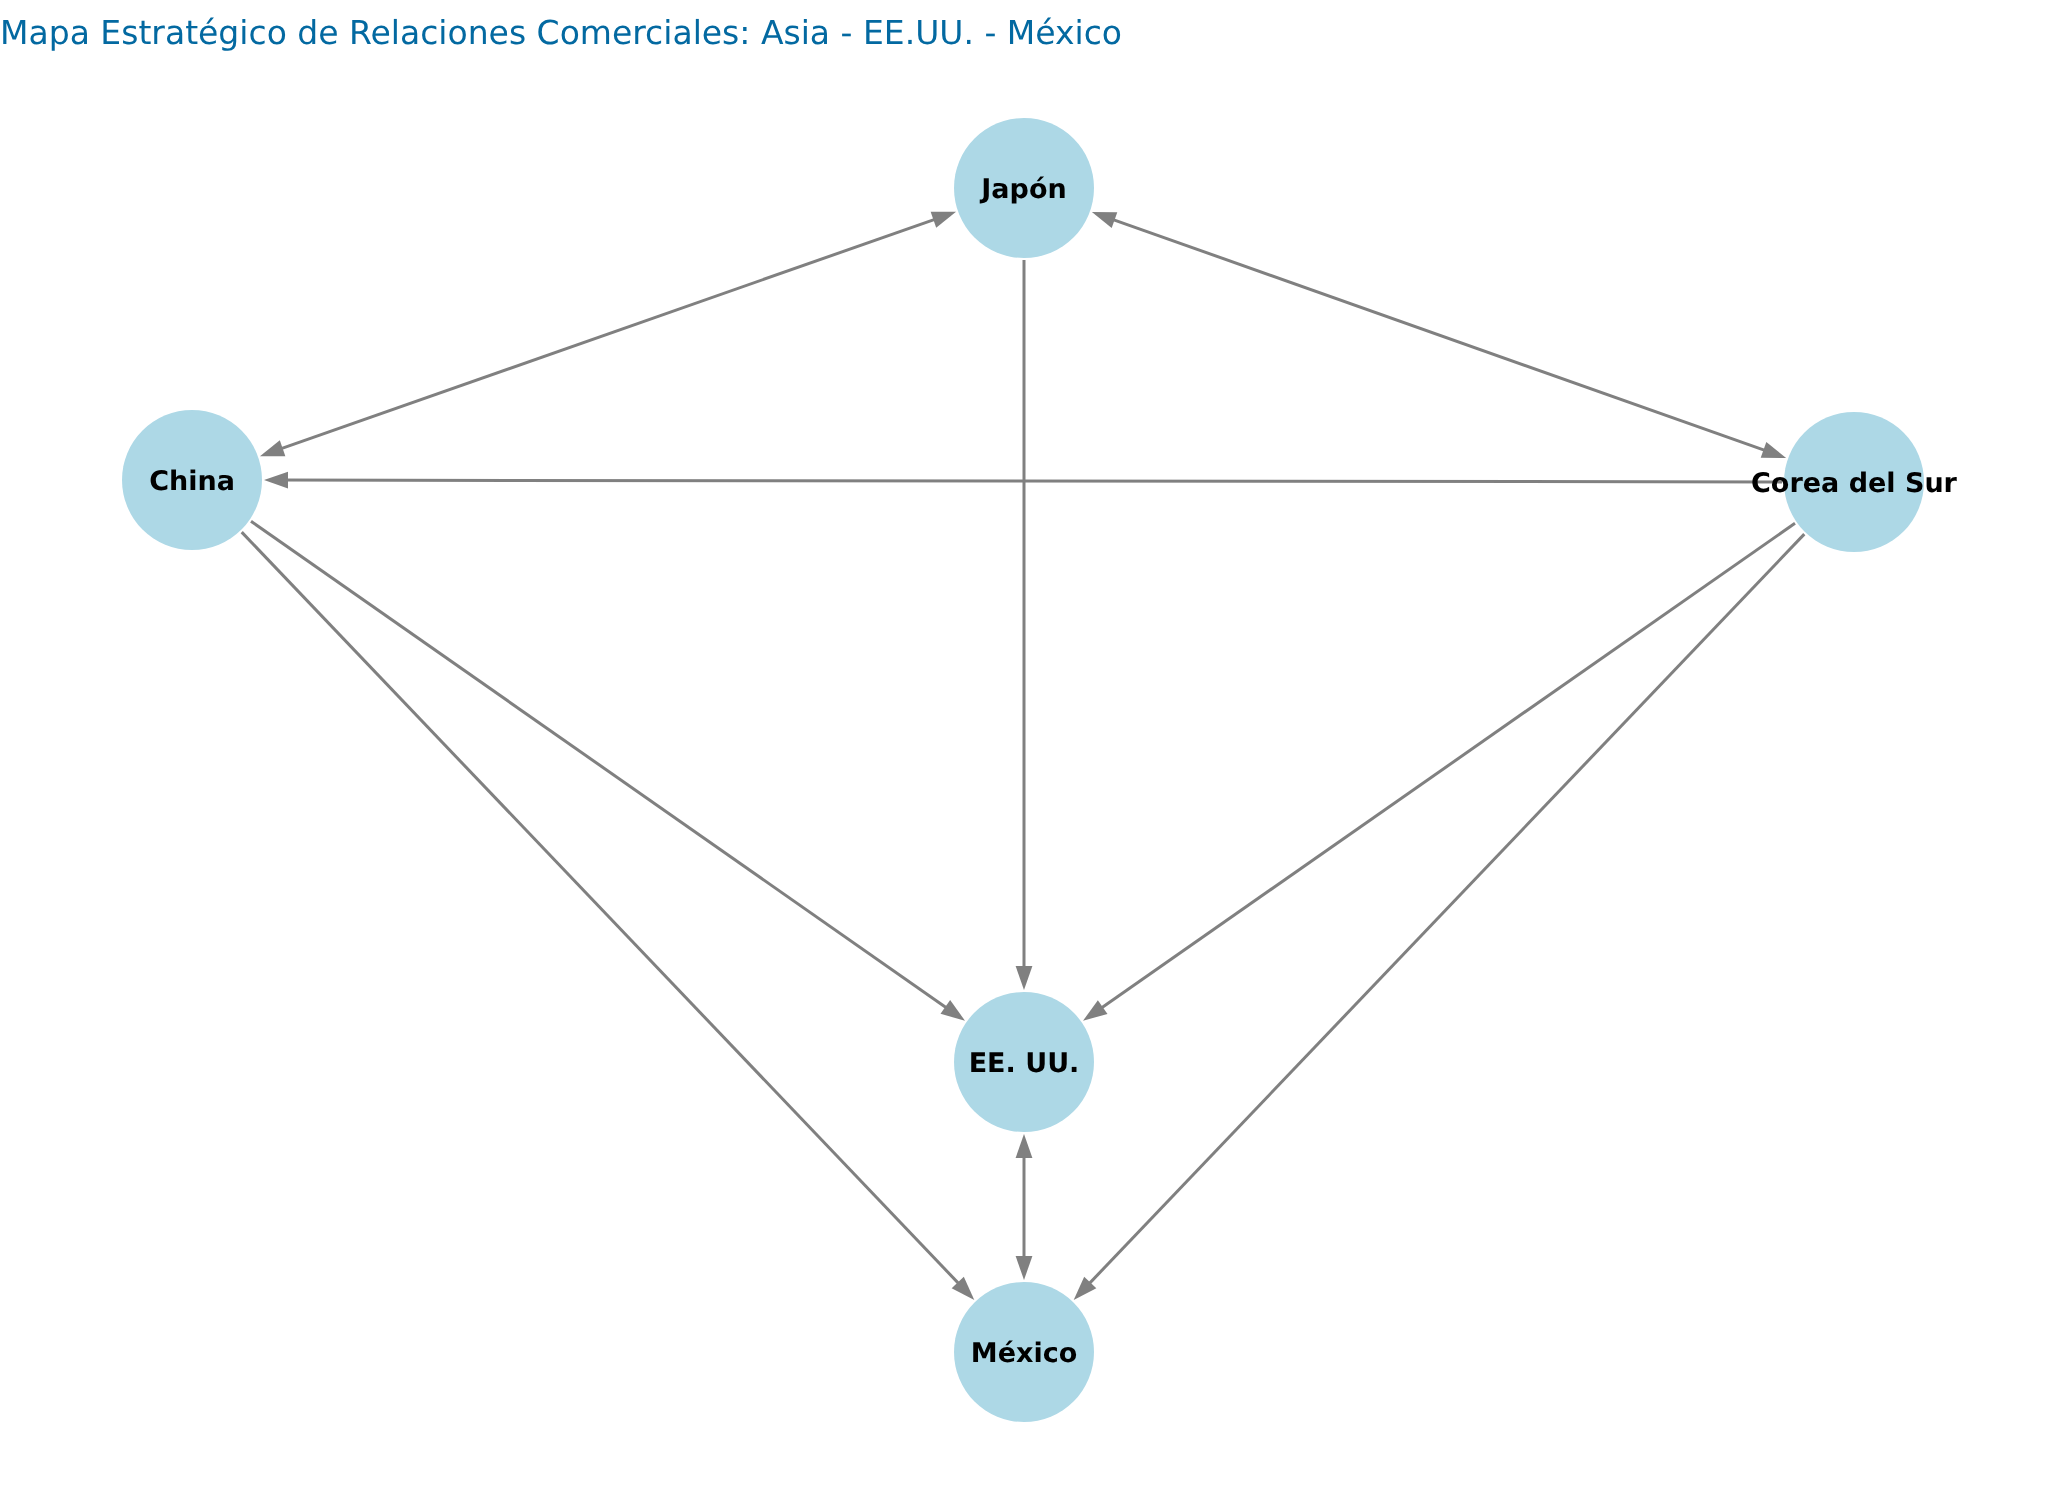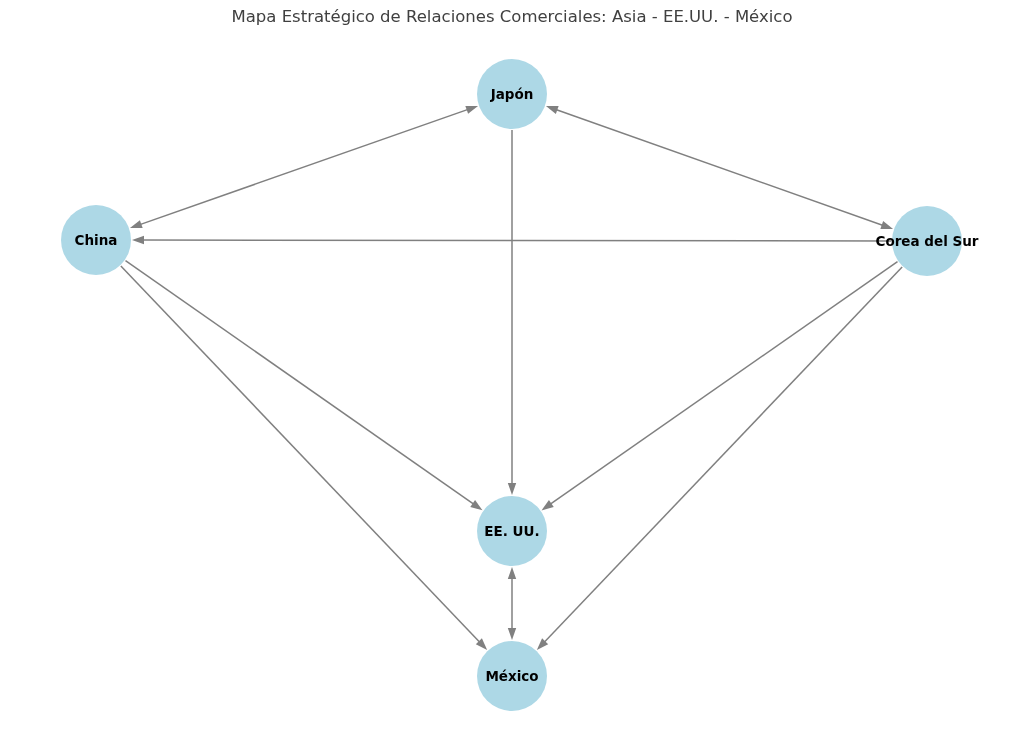--- a/index.html
+++ b/index.html
@@ -13,24 +13,24 @@
     height: 747px;
     background: #ffffff;
     overflow: hidden;
     font-family: "DejaVu Sans", sans-serif;
   }
   .figure-title {
     position: absolute;
     top: 7px;
     left: 0;
     width: 100%;
-    text-align: center;
+    text-align: left;
     font-size: 16.5px;
     font-weight: 400;
-    color: #404040;
+    color: #0369a1;
     font-family: "DejaVu Sans", sans-serif;
   }
   svg.graph-canvas {
     position: absolute;
     top: 0;
     left: 0;
   }
   svg.graph-canvas text.node-label {
     font-family: "DejaVu Sans", sans-serif;
     font-size: 13.5px;

